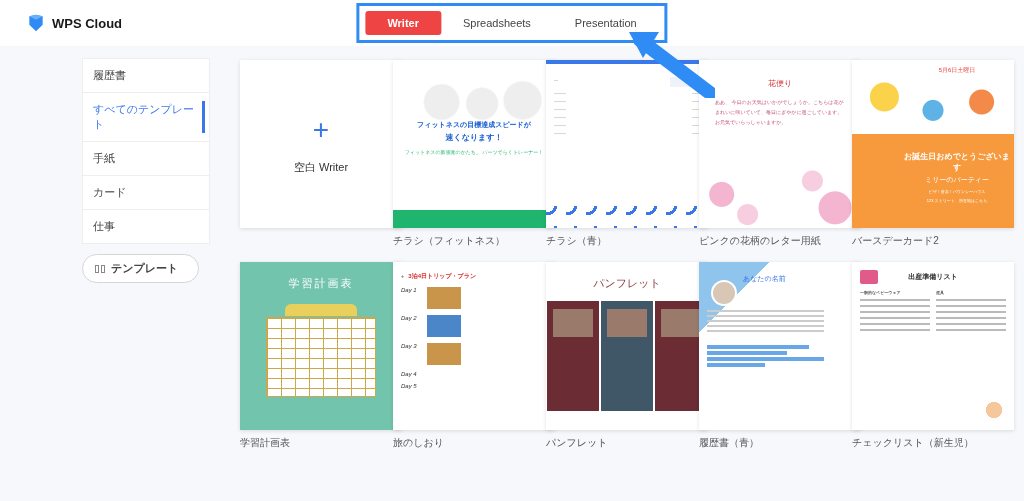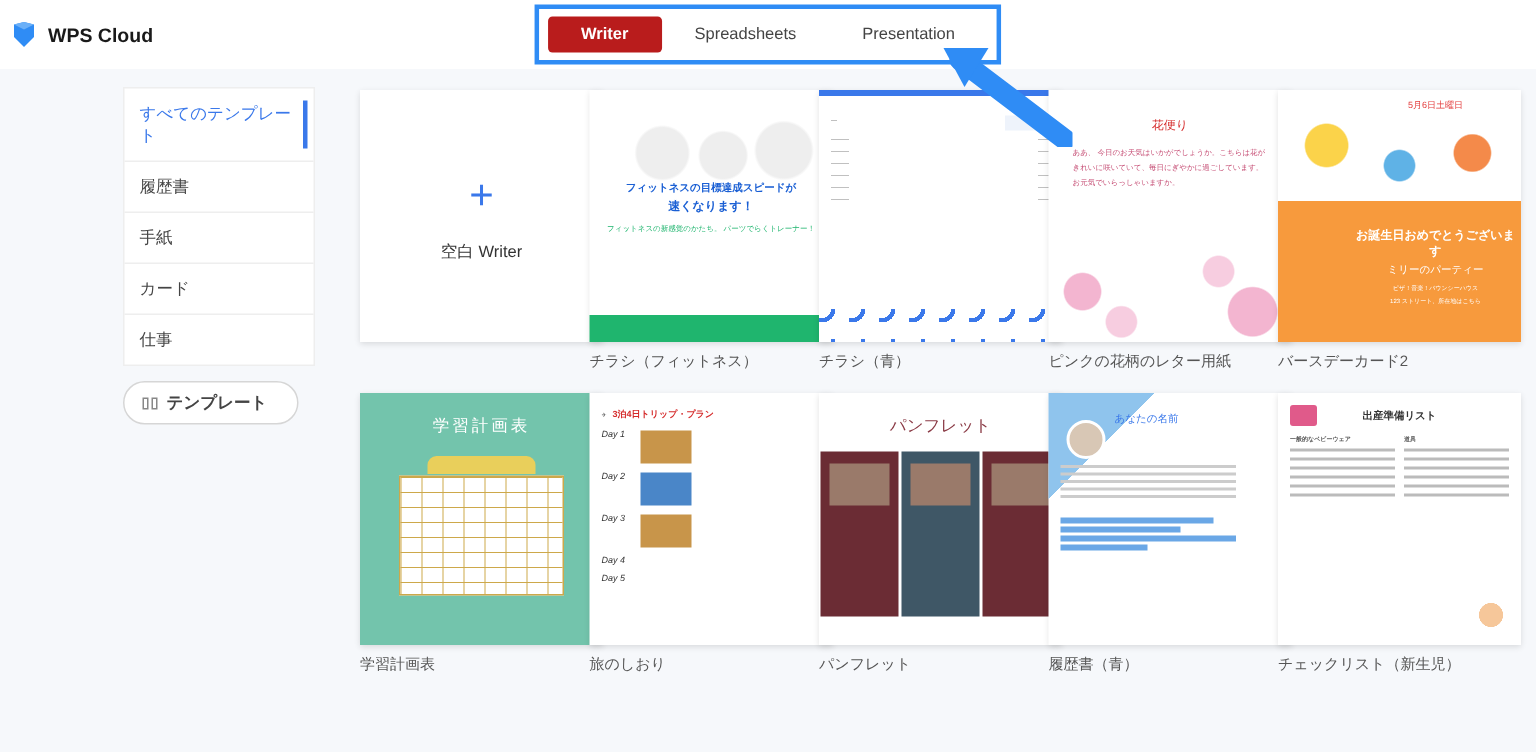--- a/index.html
+++ b/index.html
@@ -18,21 +18,21 @@
       display: flex;
       align-items: center;
       height: 46px;
       background: #fff;
       position: relative;
     }
     .logo-wrap {
       display: flex;
       align-items: center;
       gap: 6px;
-      padding-left: 6px;
+      padding-left: 26px;
     }
     .logo-icon {
       width: 20px; height: 20px;
       display: inline-block;
     }
     .logo-text {
       font-weight: 600;
       font-size: 13px;
       color: #1a1a1a;
     }
@@ -48,21 +48,21 @@
       height: 40px;
     }
     .tab {
       font-size: 11px;
       color: #444;
       padding: 6px 22px;
       cursor: pointer;
       border-radius: 3px;
     }
     .tab.active {
-      background: #b91c1c;
+      background: #ef4444;
       color: #fff;
       font-weight: 600;
     }
     .arrow {
       position: absolute;
       left: 625px;
       top: 28px;
       z-index: 50;
     }
 
@@ -351,22 +351,22 @@
       <path d="M85 65 L15 12" stroke="#2f8cf5" stroke-width="14" stroke-linecap="round"></path>
       <path d="M4 4 L34 4 L18 30 Z" fill="#2f8cf5"></path>
     </svg>
   </div>
 </div>
 
 <div class="main">
 
   <div class="sidebar">
     <div class="side-list">
+      <div class="side-item">履歴書</div>
       <div class="side-item active">すべてのテンプレート</div>
-      <div class="side-item">履歴書</div>
       <div class="side-item">手紙</div>
       <div class="side-item">カード</div>
       <div class="side-item">仕事</div>
     </div>
     <div class="tpl-btn">
       <span class="grid-icon">
           <span></span>
           <span></span>
         </span>
       <span>テンプレート</span>

